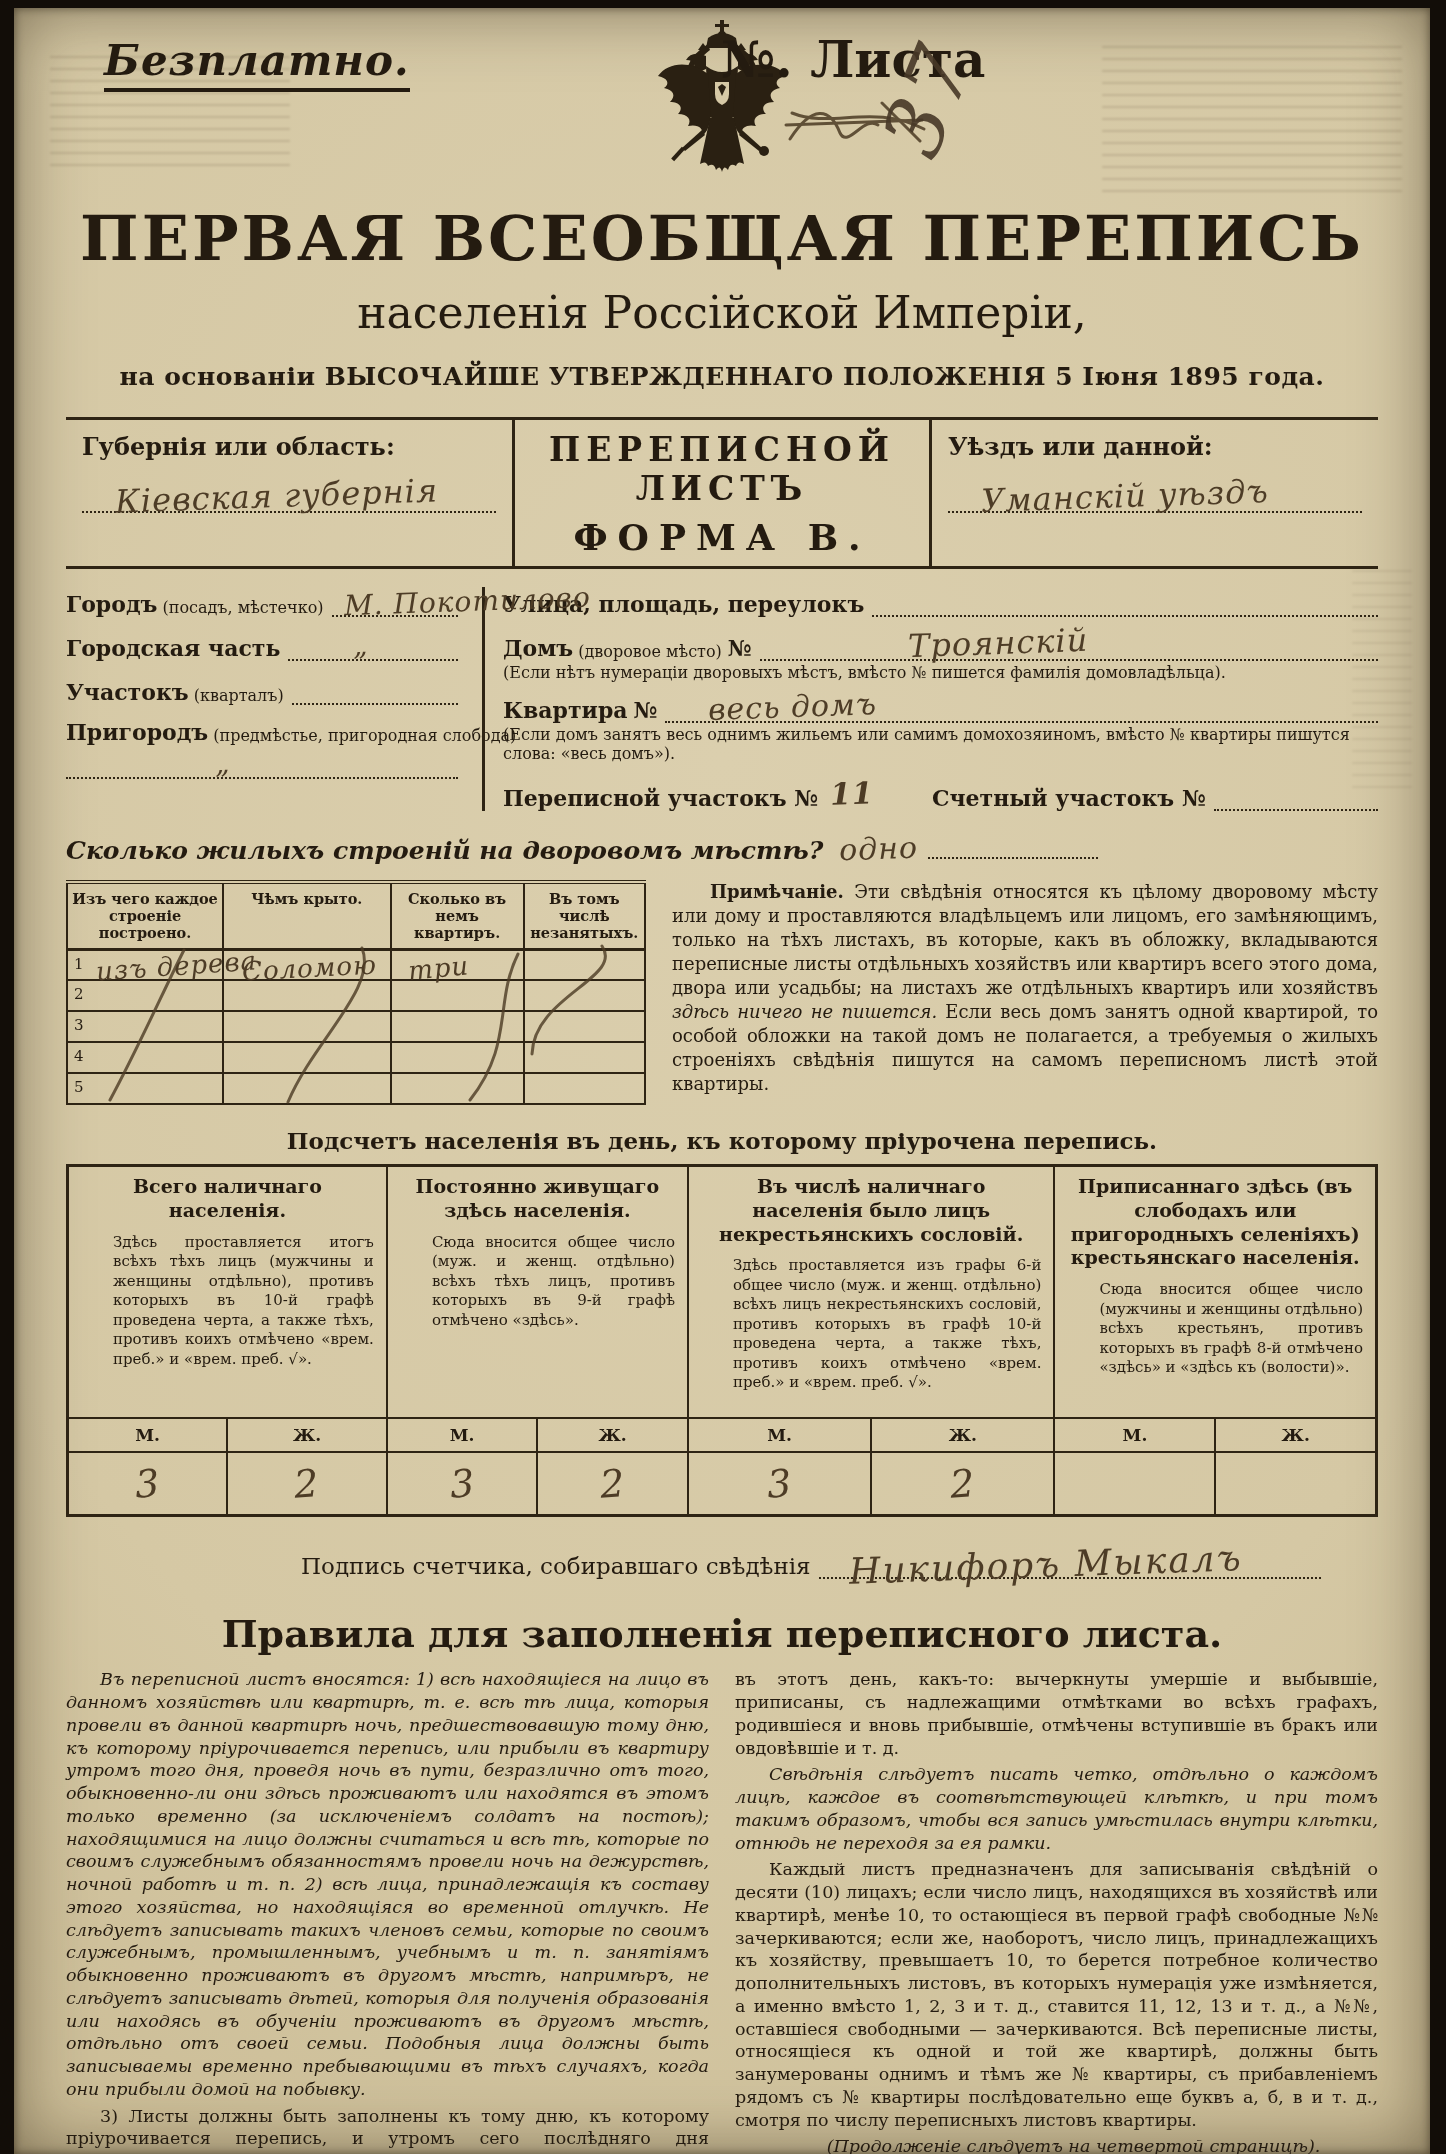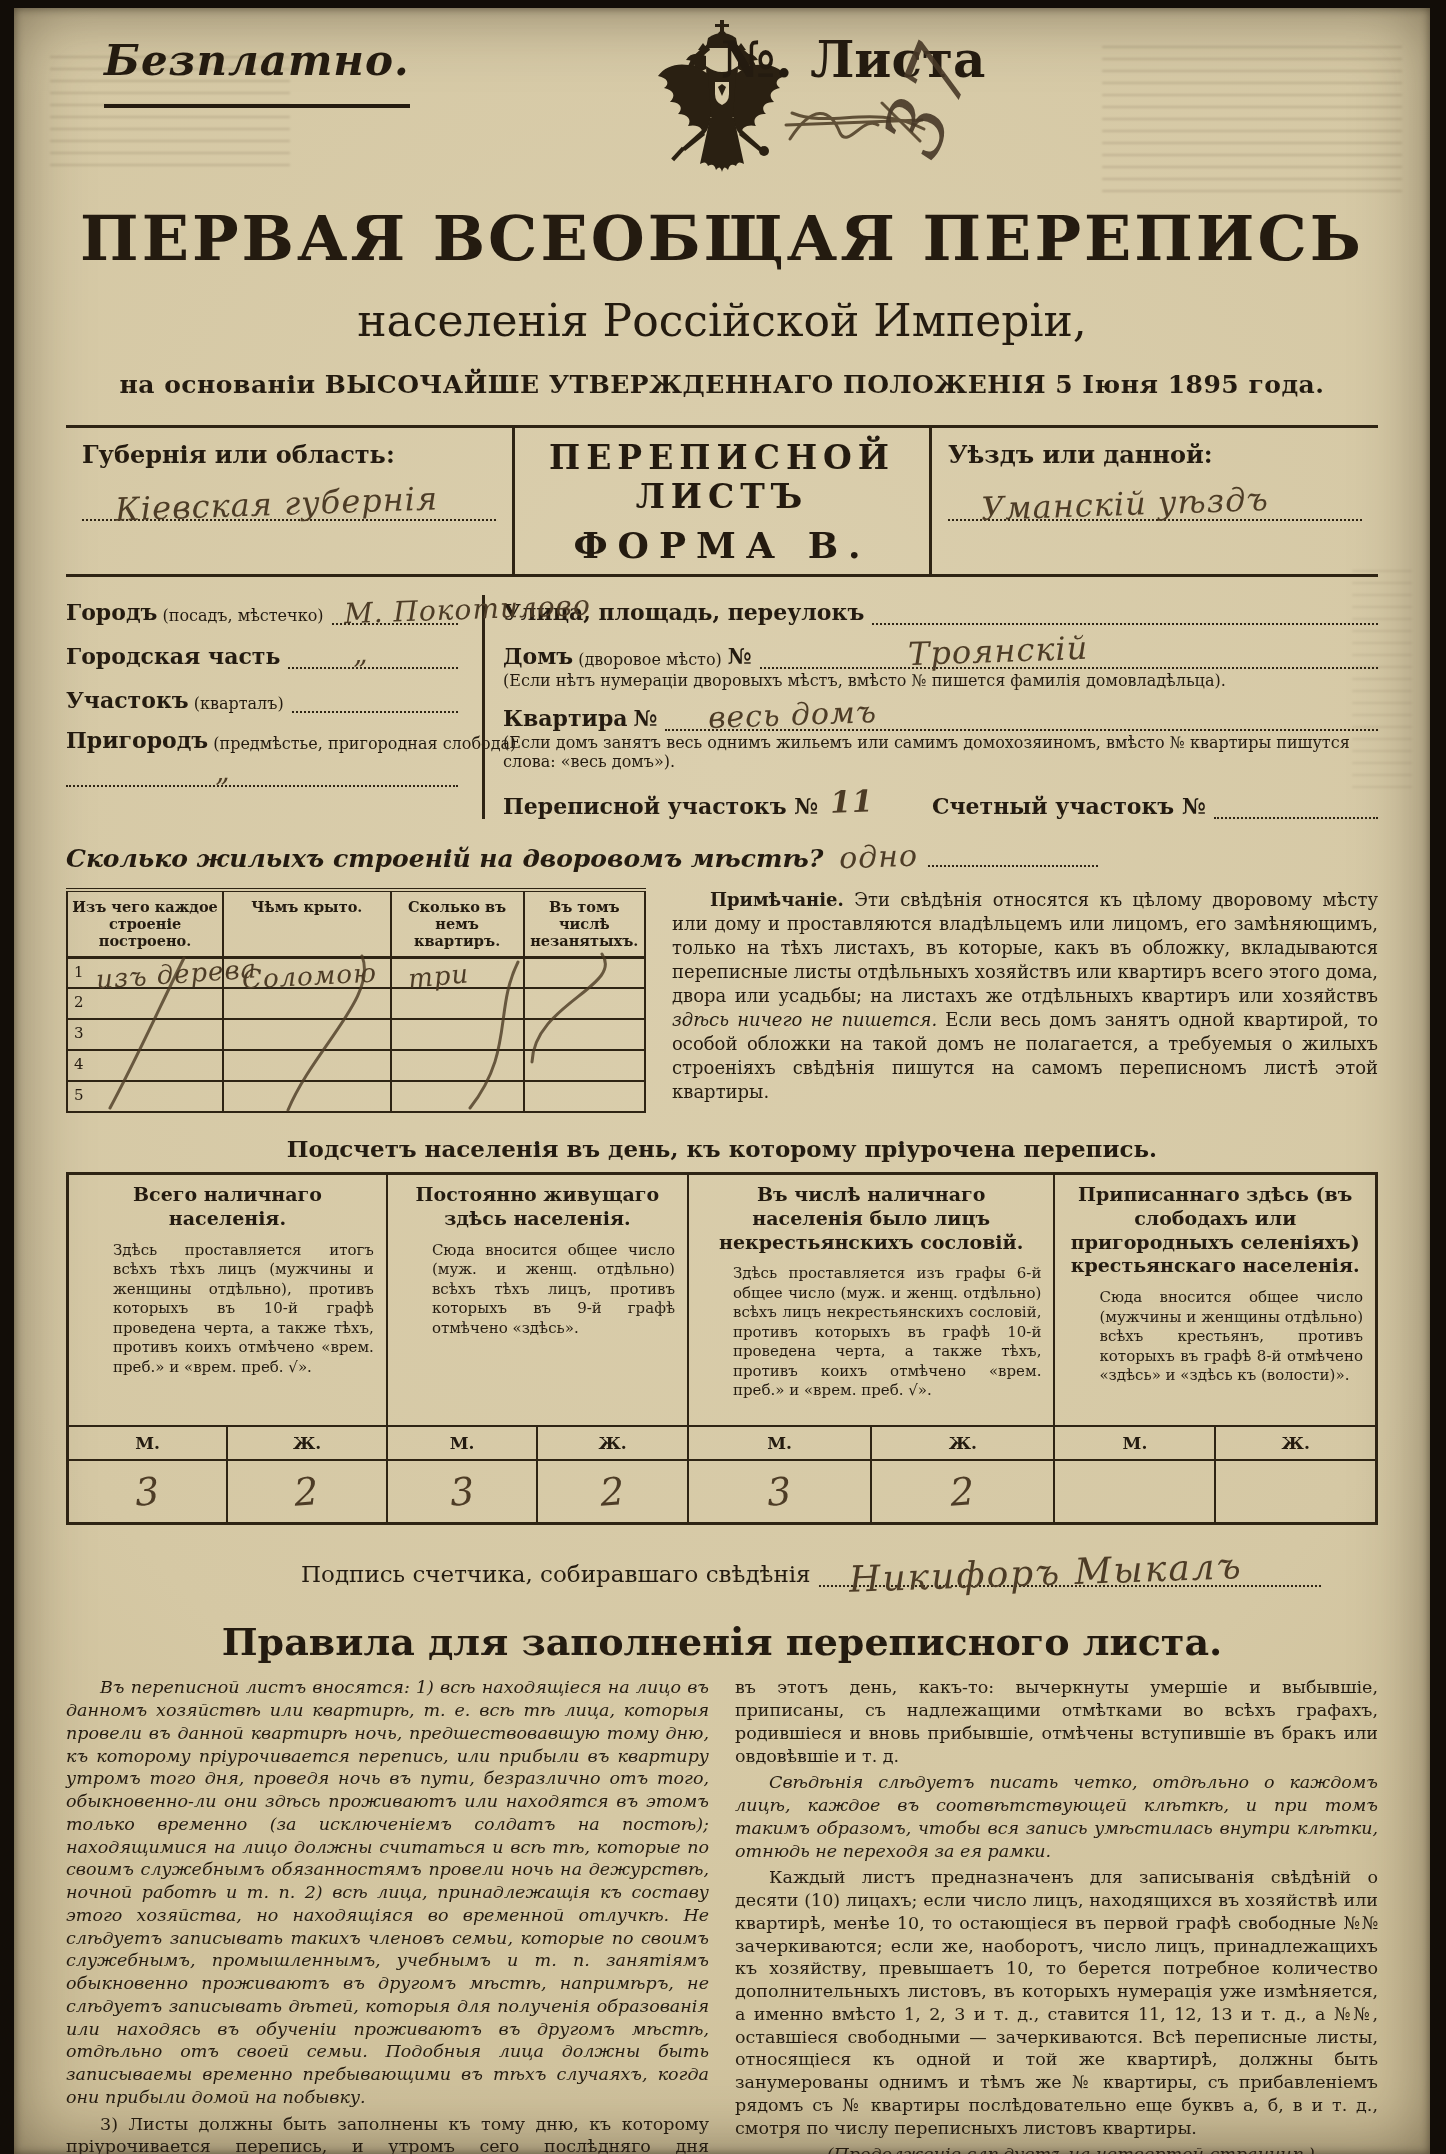--- a/index.html
+++ b/index.html
@@ -20,30 +20,30 @@
   
   .bleed { position:absolute; opacity:.30; pointer-events:none; filter: blur(1.2px);
     background: repeating-linear-gradient(0deg, rgba(88,70,46,.55) 0 2px, transparent 2px 12px); }
   .bleed-tl { left:36px; top:48px; width:240px; height:110px; }
   .bleed-tr { right:28px; top:34px; width:300px; height:150px; }
   .bleed-r  { right:18px; top:560px; width:60px; height:220px; opacity:.18; }
 
   
   .top { position:relative; height:182px; }
   .free { position:absolute; left:38px; top:18px; font-size:42px; font-weight:bold; font-style:italic;
-          letter-spacing:1px; padding-bottom:19px; border-bottom:4px solid #241b10; }
+          letter-spacing:1px; padding-bottom:3px; border-bottom:4px solid #241b10; }
   .eagle { position:absolute; left:50%; top:0; transform:translateX(-50%); }
   .sheetno { position:absolute; left:655px; top:12px; font-size:50px; font-weight:bold; display:flex; align-items:center;flex-direction:column; }
   .scribble { position:relative; top:6px; margin-left:8px; }
   .hand37 { position:absolute; left:806px; top:34px; font-size:82px; font-style:italic; color:#473827;
             transform:rotate(-68deg); opacity:.9; letter-spacing:4px; }
 
   
   .title { text-align:center; margin-top:2px; }
-  .t1 { font-size:62px; font-weight:bold; letter-spacing:3px; margin:0 0 20px; }
+  .t1 { font-size:62px; font-weight:bold; letter-spacing:3px; margin:0 0 12px; }
   .t2 { font-size:44px; font-weight:normal; margin:0 0 24px; }
   .t3 { font-size:25px; font-weight:bold; margin:0; letter-spacing:.5px; }
 
   
   .formbox { display:flex; margin-top:26px; border-top:3px solid #2e2414; border-bottom:3px solid #2e2414; }
   .fb-side { flex:1; padding:12px 16px 8px; }
   .fb-label { font-size:24px; font-weight:bold; }
   .fb-entry { margin-top:16px; border-bottom:2px dotted #2e2414; height:36px; position:relative; }
   .fb-entry .hand { position:absolute; left:8%; bottom:-4px; font-size:32px; white-space:nowrap; }
   .fb-center { width:420px; border-left:3px solid #2e2414; border-right:3px solid #2e2414;

